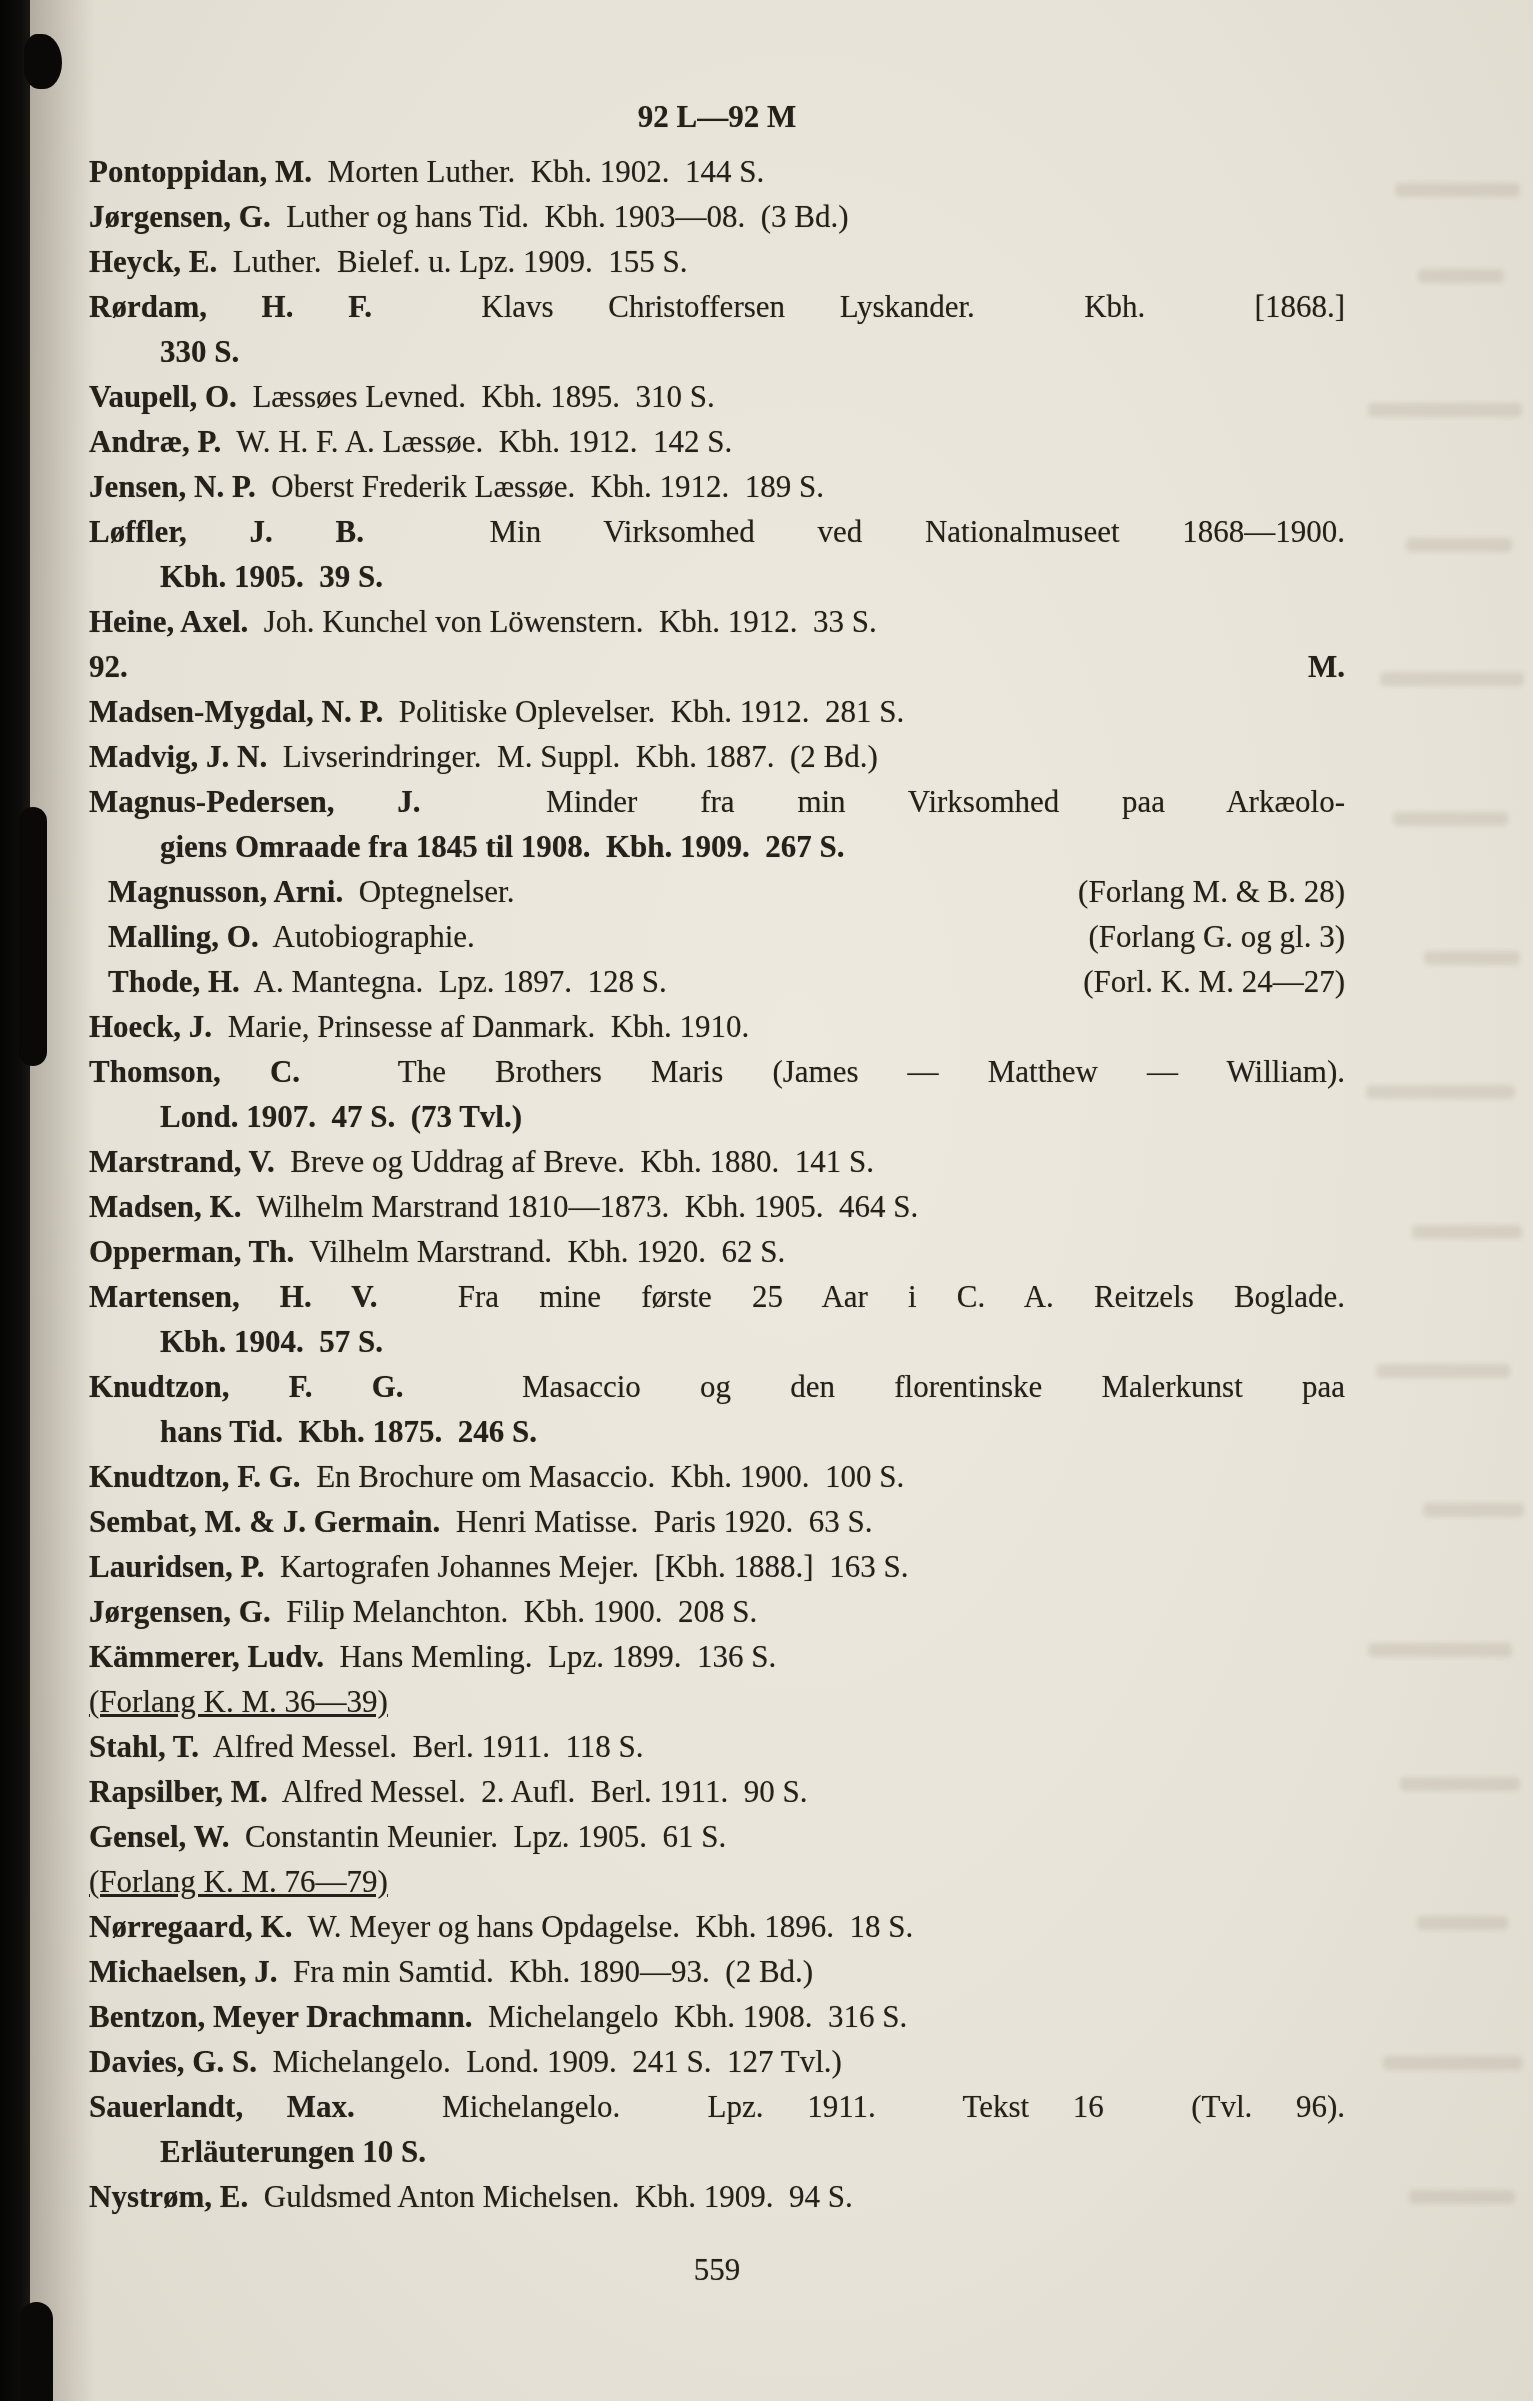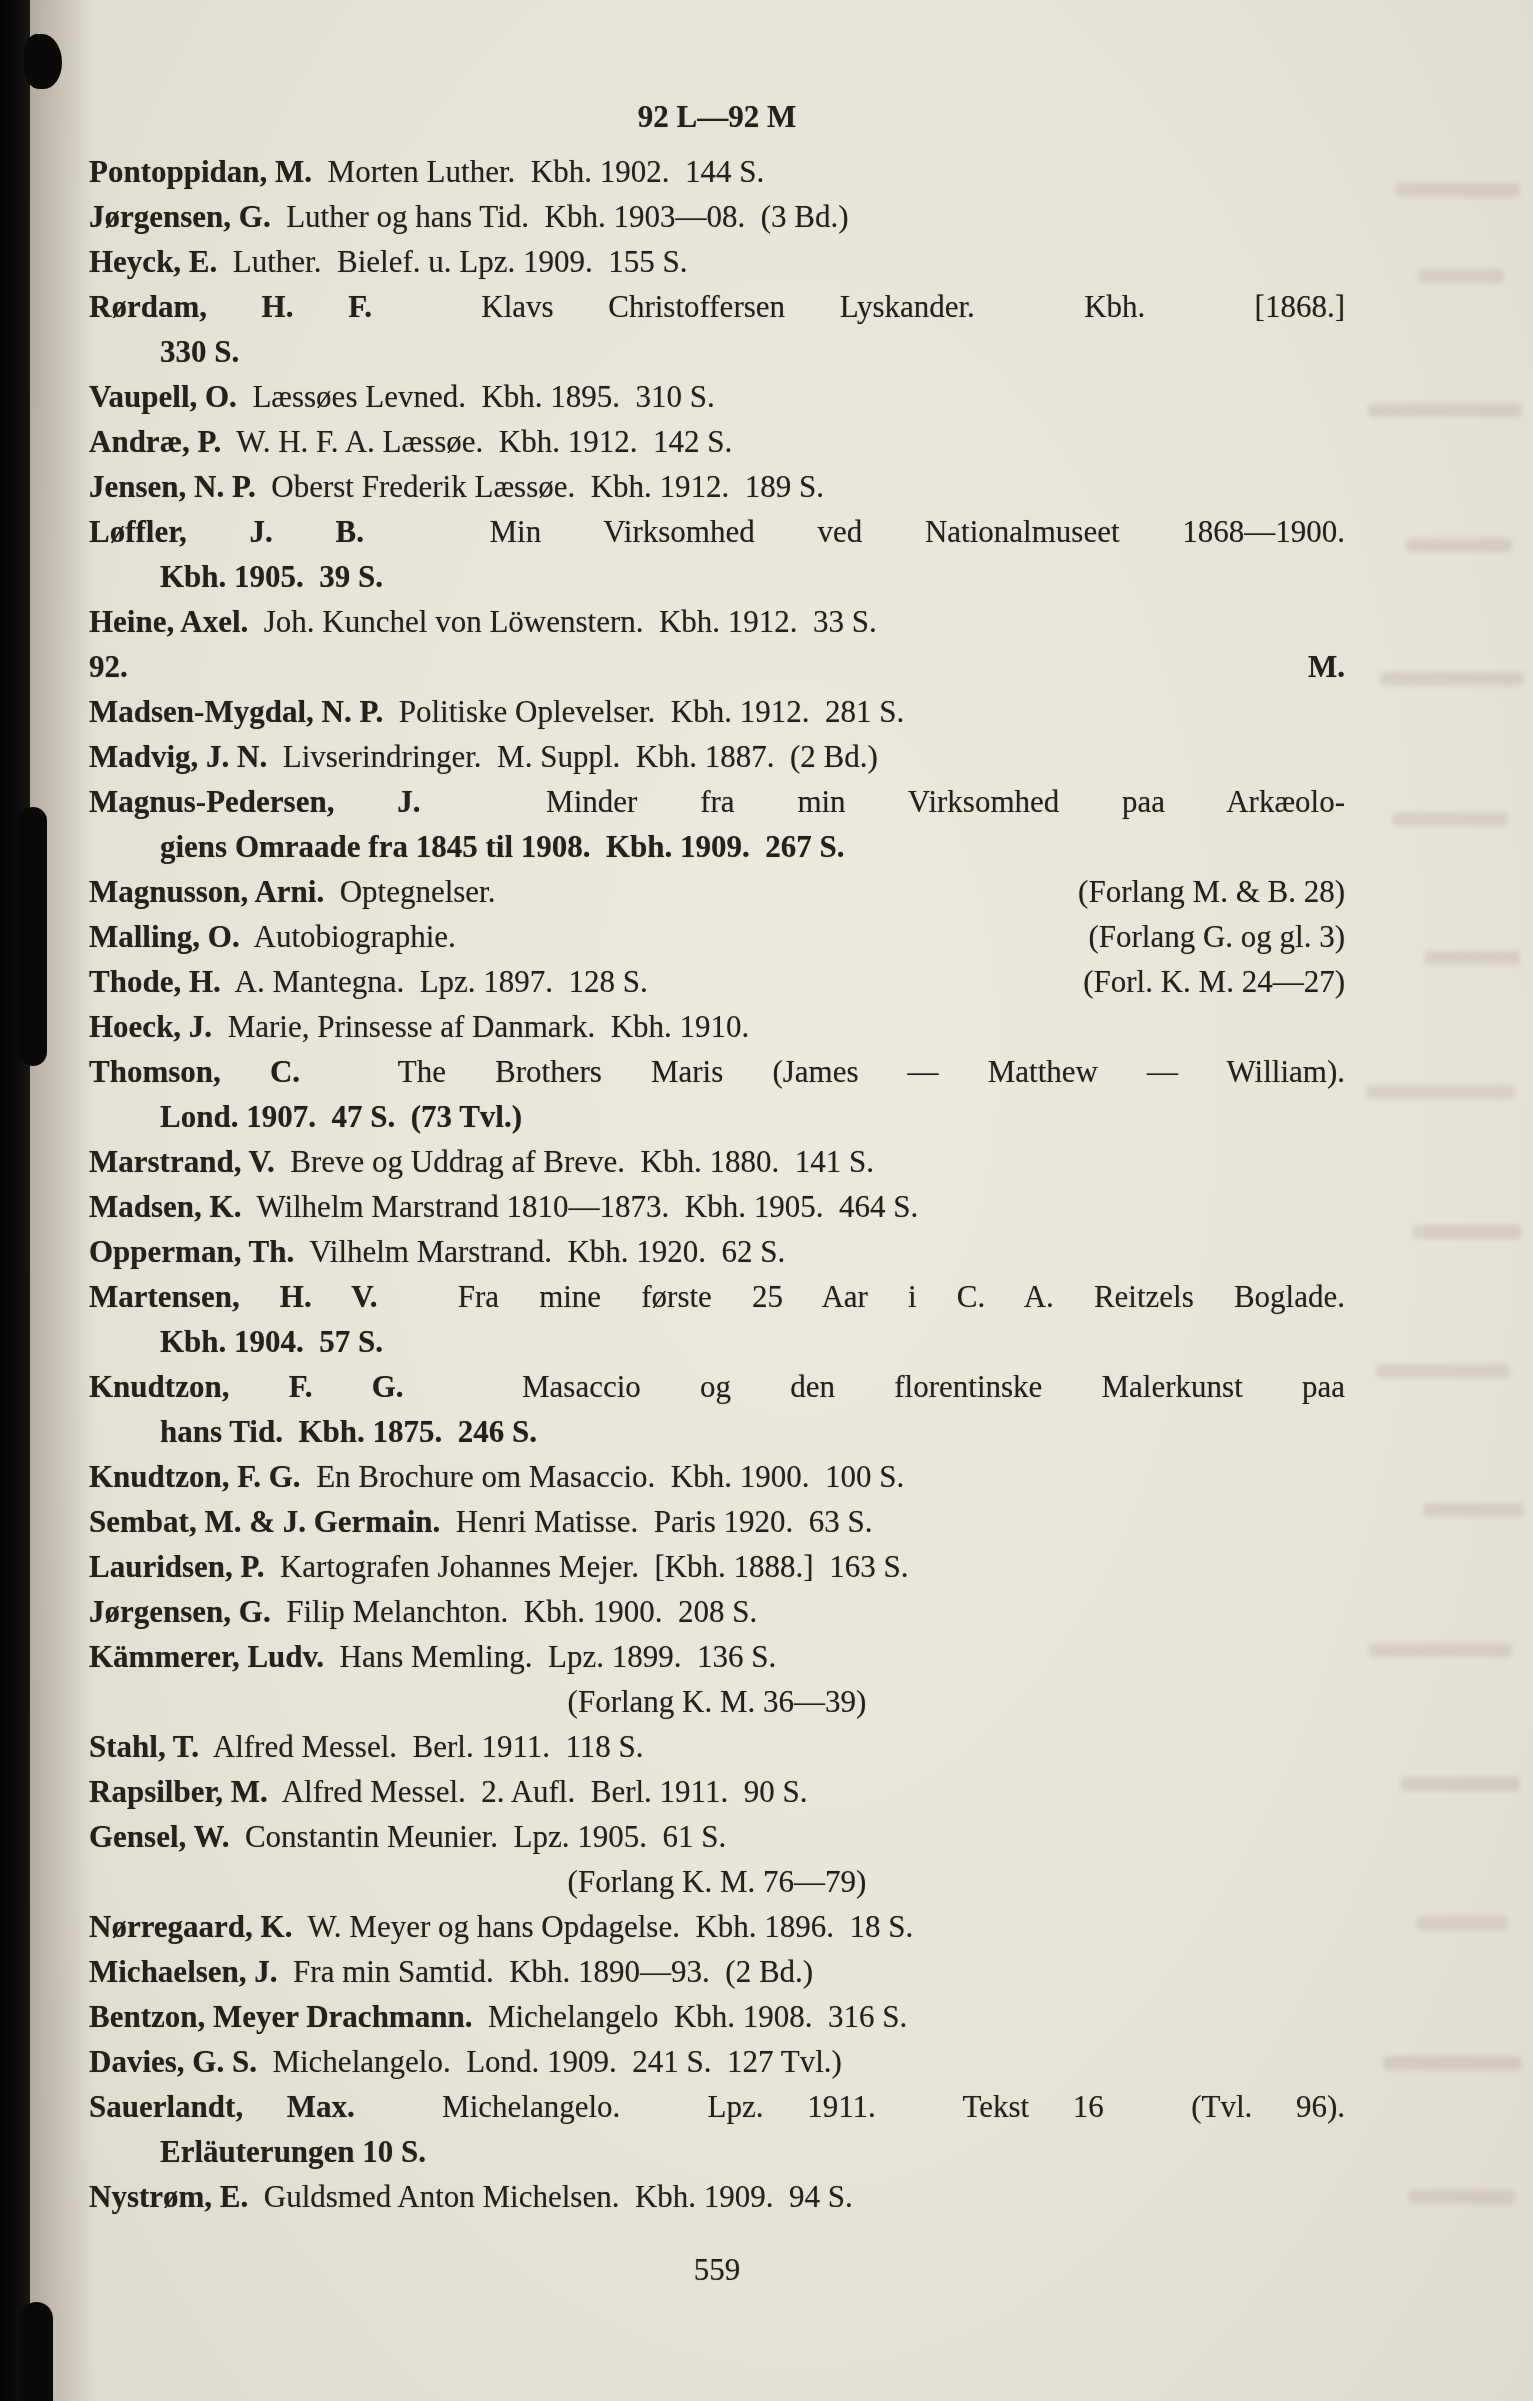--- a/index.html
+++ b/index.html
@@ -34,22 +34,22 @@
   
   .page-content {
     position: absolute; left: 89px; top: 94px; width: 1256px;
     text-shadow: 0 0 1px rgba(45,40,32,.42);
   }
   .running-head { text-align: center; font-weight: 700; margin-bottom: 10px; }
   .bold { font-weight: 700; }
 
   .entry .line.cont  { padding-left: 71px; font-weight: bold; }
   .line.fill      { text-align: justify; text-align-last: justify; }
-  .line.flex      { display: flex; justify-content: space-between; }
-  .line.rightline { text-align: center; }
+  .line.flex      { display: flex; justify-content: space-between; margin-left: 19px; }
+  .line.rightline { text-align: left; text-decoration: underline; }
   .divider        { display: flex; justify-content: space-between; font-weight: 700; }
 
   .page-number { text-align: center; margin-top: 28px; }
 </style>
 </head>
 <body>
 
 <div class="binding-edge"></div>
 <div class="binding-shadow"></div>
 <div class="blob b1"></div>

